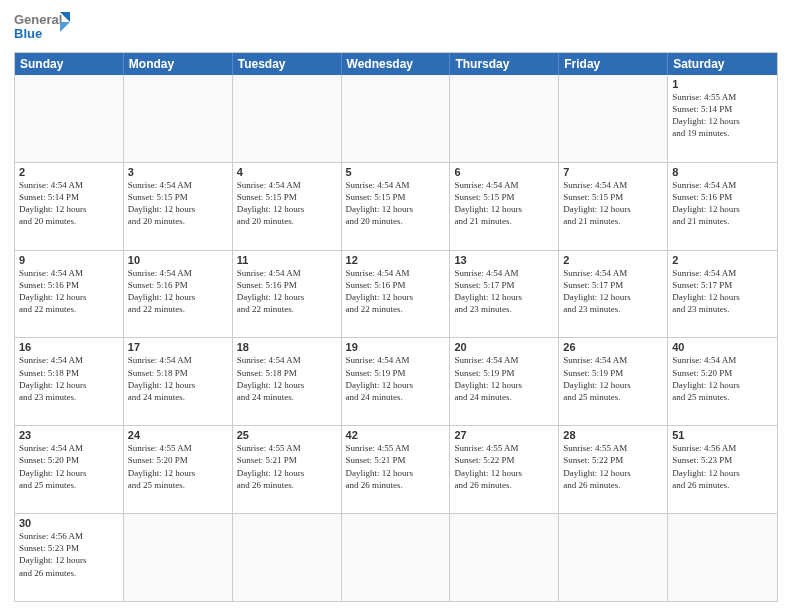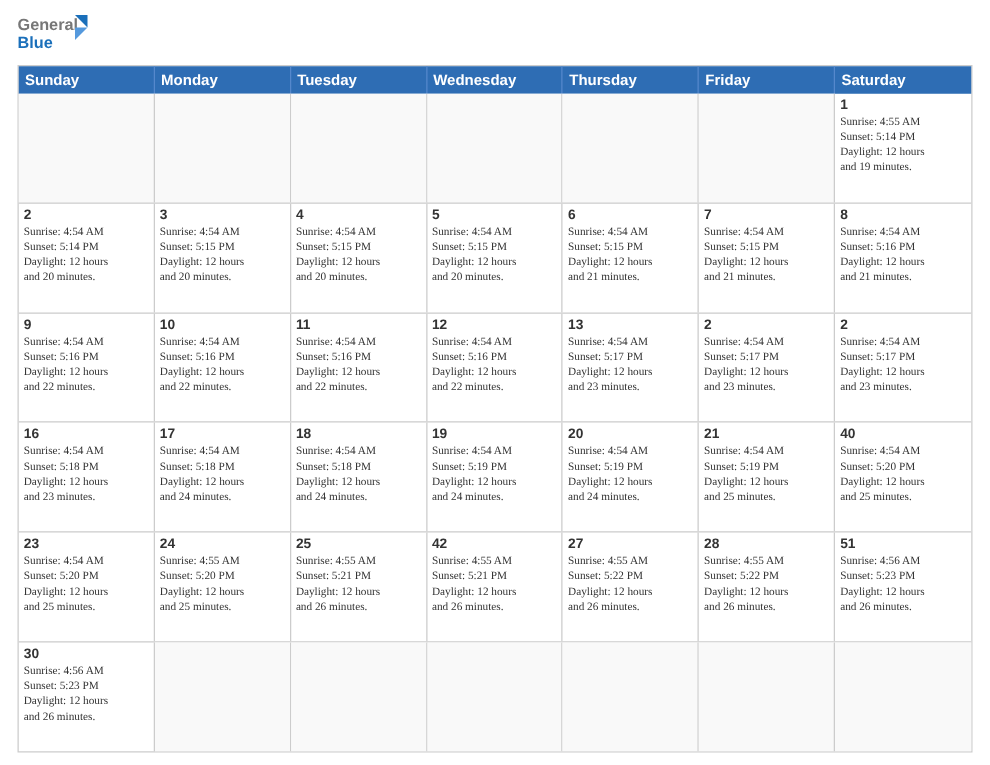--- a/index.html
+++ b/index.html
@@ -273,21 +273,21 @@
 and 24 minutes.</div>
           </div>
           <div class="day-cell">
             <span class="day-number">20</span>
             <div class="day-info" style="white-space: pre-line;">Sunrise: 4:54 AM
 Sunset: 5:19 PM
 Daylight: 12 hours
 and 24 minutes.</div>
           </div>
           <div class="day-cell">
-            <span class="day-number">21</span>
+            <span class="day-number">26</span>
             <div class="day-info" style="white-space: pre-line;">Sunrise: 4:54 AM
 Sunset: 5:19 PM
 Daylight: 12 hours
 and 25 minutes.</div>
           </div>
           <div class="day-cell">
             <span class="day-number">40</span>
             <div class="day-info" style="white-space: pre-line;">Sunrise: 4:54 AM
 Sunset: 5:20 PM
 Daylight: 12 hours

